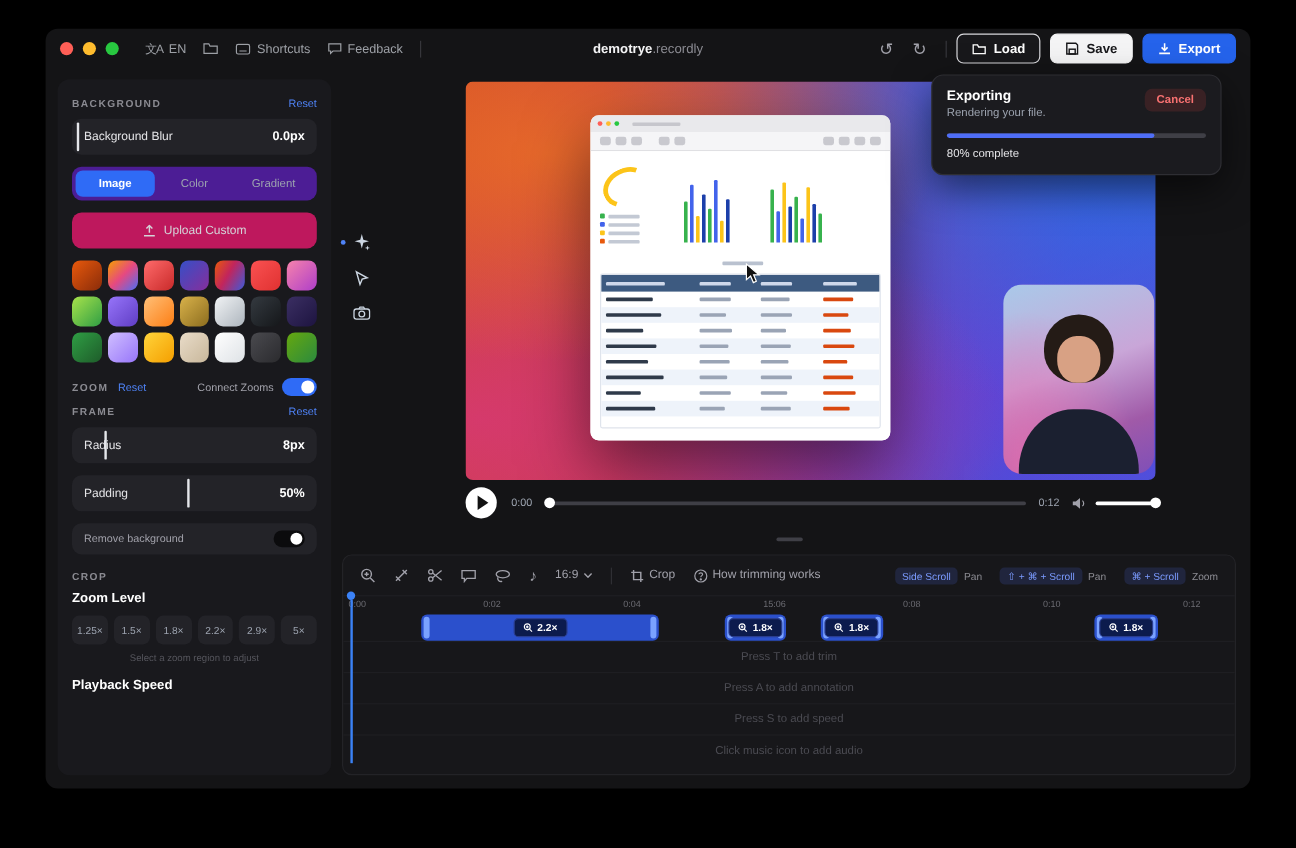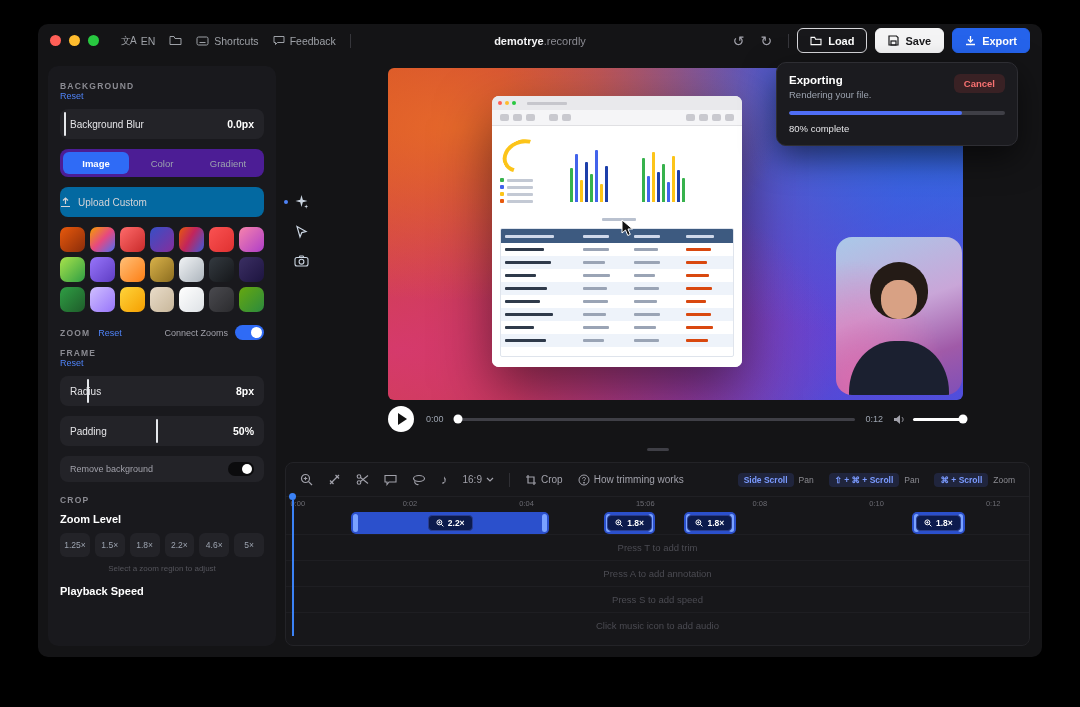--- a/index.html
+++ b/index.html
@@ -19,31 +19,31 @@
   .tb-right { position:absolute; right:12px; display:flex; align-items:center; gap:8px; }
   .icon-btn { color:#a1a1aa; font-size:14px; line-height:1; padding:2px 4px; }
   .btn { height:25px; border-radius:6px; padding:0 12px; font-size:11px; display:inline-flex; align-items:center; gap:6px; font-weight:600; }
   .btn-load { background:#18181b; color:#fff; border:1px solid #d8d8dc; }
   .btn-save { background:#f4f4f5; color:#18181b; border:1px solid #f4f4f5; }
   .btn-export { background:#2563eb; color:#fff; border:1px solid #2563eb; }
   svg.ic { display:block; }
 
   
   .sidebar { position:absolute; left:10px; top:42px; width:228px; bottom:11px; background:#19191d; border-radius:10px; padding:15px 12px; overflow:hidden; }
-  .sec-head { display:flex; justify-content:space-between; align-items:flex-start; margin-bottom:8px;flex-direction:column; }
+  .sec-head { display:flex; justify-content:space-between; align-items:center; margin-bottom:8px; }
   .sec-title { font-size:8.5px; letter-spacing:1.2px; color:#8b8b92; font-weight:700; }
   .reset-link { font-size:9px; color:#4f83f7; }
   .card { position:relative; height:30px; background:#232328; border-radius:8px; display:flex; align-items:center; justify-content:space-between; padding:0 10px; margin-bottom:10px; overflow:hidden; }
   .card .lbl { font-size:10px; color:#e4e4e7; }
   .card .val { font-size:10.5px; color:#fff; font-weight:700; }
   .card .indicator { position:absolute; top:3px; bottom:3px; width:2px; background:#e5e7eb; border-radius:1px; }
   .tabs { height:28px; background:#4c1d95; border-radius:8px; display:flex; padding:3px; margin-bottom:10px; }
   .tab { flex:1; display:flex; align-items:center; justify-content:center; font-size:9.5px; color:#9ca3af; border-radius:6px; }
   .tab.active { background:#2f6bf6; color:#fff; font-weight:700; }
-  .upload-btn { height:30px; background:#0369a1; border-radius:8px; display:flex; gap:7px; align-items:center; color:#d4d4d8; font-size:10px; margin-bottom:10px; }
+  .upload-btn { height:30px; background:#be185d; border-radius:8px; display:flex; gap:7px; align-items:center; justify-content:center; color:#d4d4d8; font-size:10px; margin-bottom:10px; }
   .thumbs { display:grid; grid-template-columns:repeat(7,1fr); gap:5px; margin-bottom:13px; }
   .thumb { height:25px; border-radius:7px; }
   .thumb:nth-child(1){background:linear-gradient(135deg,#e8590c,#8a2c0a)}
   .thumb:nth-child(2){background:linear-gradient(135deg,#f59f00 0%,#e64980 50%,#4c6ef5 100%)}
   .thumb:nth-child(3){background:linear-gradient(135deg,#ff6b6b,#c92a2a)}
   .thumb:nth-child(4){background:linear-gradient(135deg,#364fc7,#862e9c)}
   .thumb:nth-child(5){background:linear-gradient(120deg,#e8590c,#c2255c 45%,#3b5bdb)}
   .thumb:nth-child(6){background:linear-gradient(135deg,#fa5252,#e03131)}
   .thumb:nth-child(7){background:linear-gradient(135deg,#f783ac,#ae3ec9)}
   .thumb:nth-child(8){background:linear-gradient(135deg,#a9e34b,#2f9e44)}
@@ -137,21 +137,21 @@
   .pfill { position:absolute; left:0; top:0; bottom:0; background:#4f6ef7; border-radius:2px; }
   .plabel { font-size:9.5px; color:#e4e4e7; margin-top:8px; }
 
   
   .timeline { position:absolute; left:247px; right:12px; top:438px; bottom:11px; background:#17171a; border:1px solid #232327; border-radius:8px; overflow:hidden; }
   .tl-toolbar { height:33px; display:flex; align-items:center; padding:0 14px; gap:15px; color:#a1a1aa; }
   .tl-tool { display:flex; align-items:center; gap:4px; font-size:10px; color:#a1a1aa; }
   .tl-div { width:1px; height:14px; background:#2f2f34; }
   .tl-spacer { flex:1; }
   .hk { display:flex; align-items:center; gap:5px; font-size:8.5px; color:#8b8b92; }
-  .hk-badge { background:rgba(79,110,247,.16); color:#7b9bff; padding:2px 6px; border-radius:4px; font-size:8.5px; font-weight:700; }
+  .hk-badge { background:rgba(79,110,247,.16); color:#7b9bff; padding:2px 6px; border-radius:4px; font-size:8.5px; font-weight:400; }
   .tl-ruler { position:relative; height:13px; border-top:1px solid #202024; }
   .rl { position:absolute; top:2px; font-size:7.5px; color:#6b6b72; }
   .playhead-dot { position:absolute; left:3px; top:-4px; width:7px; height:7px; border-radius:50%; background:#3b82f6; z-index:5; }
   .playhead-line { position:absolute; left:6px; top:3px; width:1.5px; height:136px; background:#3b82f6; z-index:5; }
   .tl-track { position:relative; height:22px; margin-top:3px; }
   .region { position:absolute; top:0; height:22px; background:#2b50cc; border-radius:5px; display:flex; align-items:center; justify-content:center; }
   .region::before, .region::after { content:""; position:absolute; top:2px; bottom:2px; width:5px; border-radius:3px; background:#7aa2ff; }
   .region::before { left:2px; } .region::after { right:2px; }
   .region-badge { display:flex; align-items:center; gap:4px; background:#0c1b4d; border:1px solid #2a3d8f; color:#fff; font-size:8.5px; font-weight:600; padding:2px 7px; border-radius:4px; z-index:2; }
   .tl-hint-row { height:26px; border-top:1px solid #1e1e22; display:flex; align-items:center; justify-content:center; font-size:9.5px; color:#4b4b52; }
@@ -308,21 +308,21 @@
     <div class="sec-head">
       <span class="sec-title">CROP</span>
     </div>
 
     <div class="sub-heading">Zoom Level</div>
     <div class="chip-grid6">
       <span class="chip">1.25×</span>
       <span class="chip">1.5×</span>
       <span class="chip">1.8×</span>
       <span class="chip">2.2×</span>
-      <span class="chip">4.6×</span>
+      <span class="chip">2.9×</span>
       <span class="chip">5×</span>
     </div>
     <div class="hint">Select a zoom region to adjust</div>
 
     <div class="sub-heading">Playback Speed</div>
 
   </div>
 
   <div class="float-tools">
     <span class="ft">

